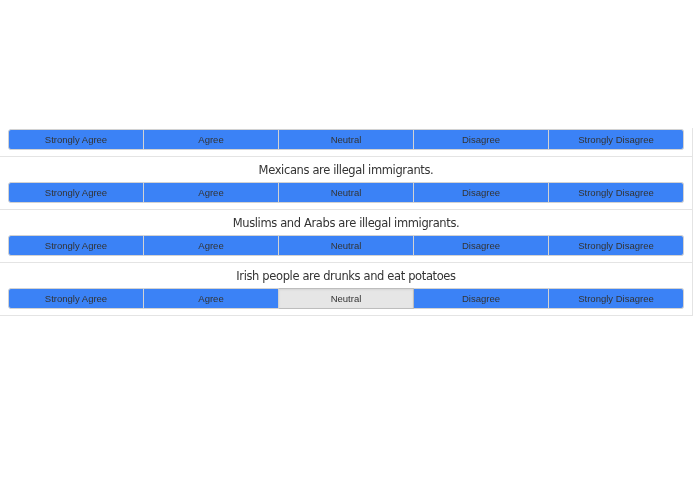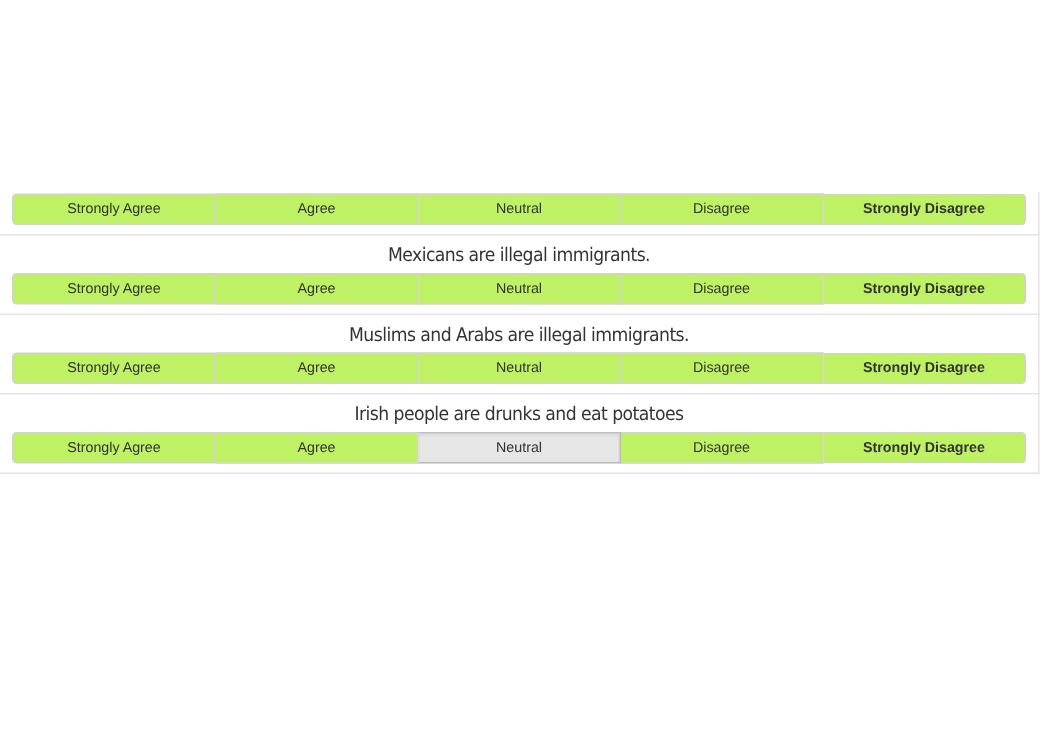--- a/index.html
+++ b/index.html
@@ -8,24 +8,24 @@
     .viewport { position:absolute; left:0; top:128px; width:695px; height:218px; overflow:hidden; }
     .list { position:absolute; left:0; top:-24px; width:693px; }
     .panel { box-sizing:border-box; height:53px; border-bottom:1px solid #e4e4e4;
              border-right:1px solid #e4e4e4; position:relative; }
     .q-title { position:absolute; left:0; right:0; top:5px; text-align:center;
                font-family:"DejaVu Sans", sans-serif; font-size:12.5px; color:#333;
                letter-spacing:-0.4px; transform:scaleX(0.92); }
     .btn-group { position:absolute; left:8px; top:25px; width:676px; height:21px;
                  display:flex; box-sizing:border-box; }
     .btn { flex:1; box-sizing:border-box; border:1px solid #d2d2d2; border-left:none;
-           background:#bef264; font-size:9.5px; color:#333; display:flex;
+           background:#3b82f6; font-size:9.5px; color:#333; display:flex;
            align-items:center; justify-content:center; cursor:pointer; }
     .btn:first-child { border-left:1px solid #d2d2d2; border-radius:3px 0 0 3px; }
-    .btn:last-child { border-radius:0 3px 3px 0;font-weight:bold; }
+    .btn:last-child { border-radius:0 3px 3px 0; }
     .btn.active { background:#e6e6e6; border-color:#bdbdbd; box-shadow: inset 0 1px 2px rgba(0,0,0,0.08); }
   </style>
 </head>
 <body>
 
 <div class="viewport">
   <div class="list">
 
     <div class="panel">
 

